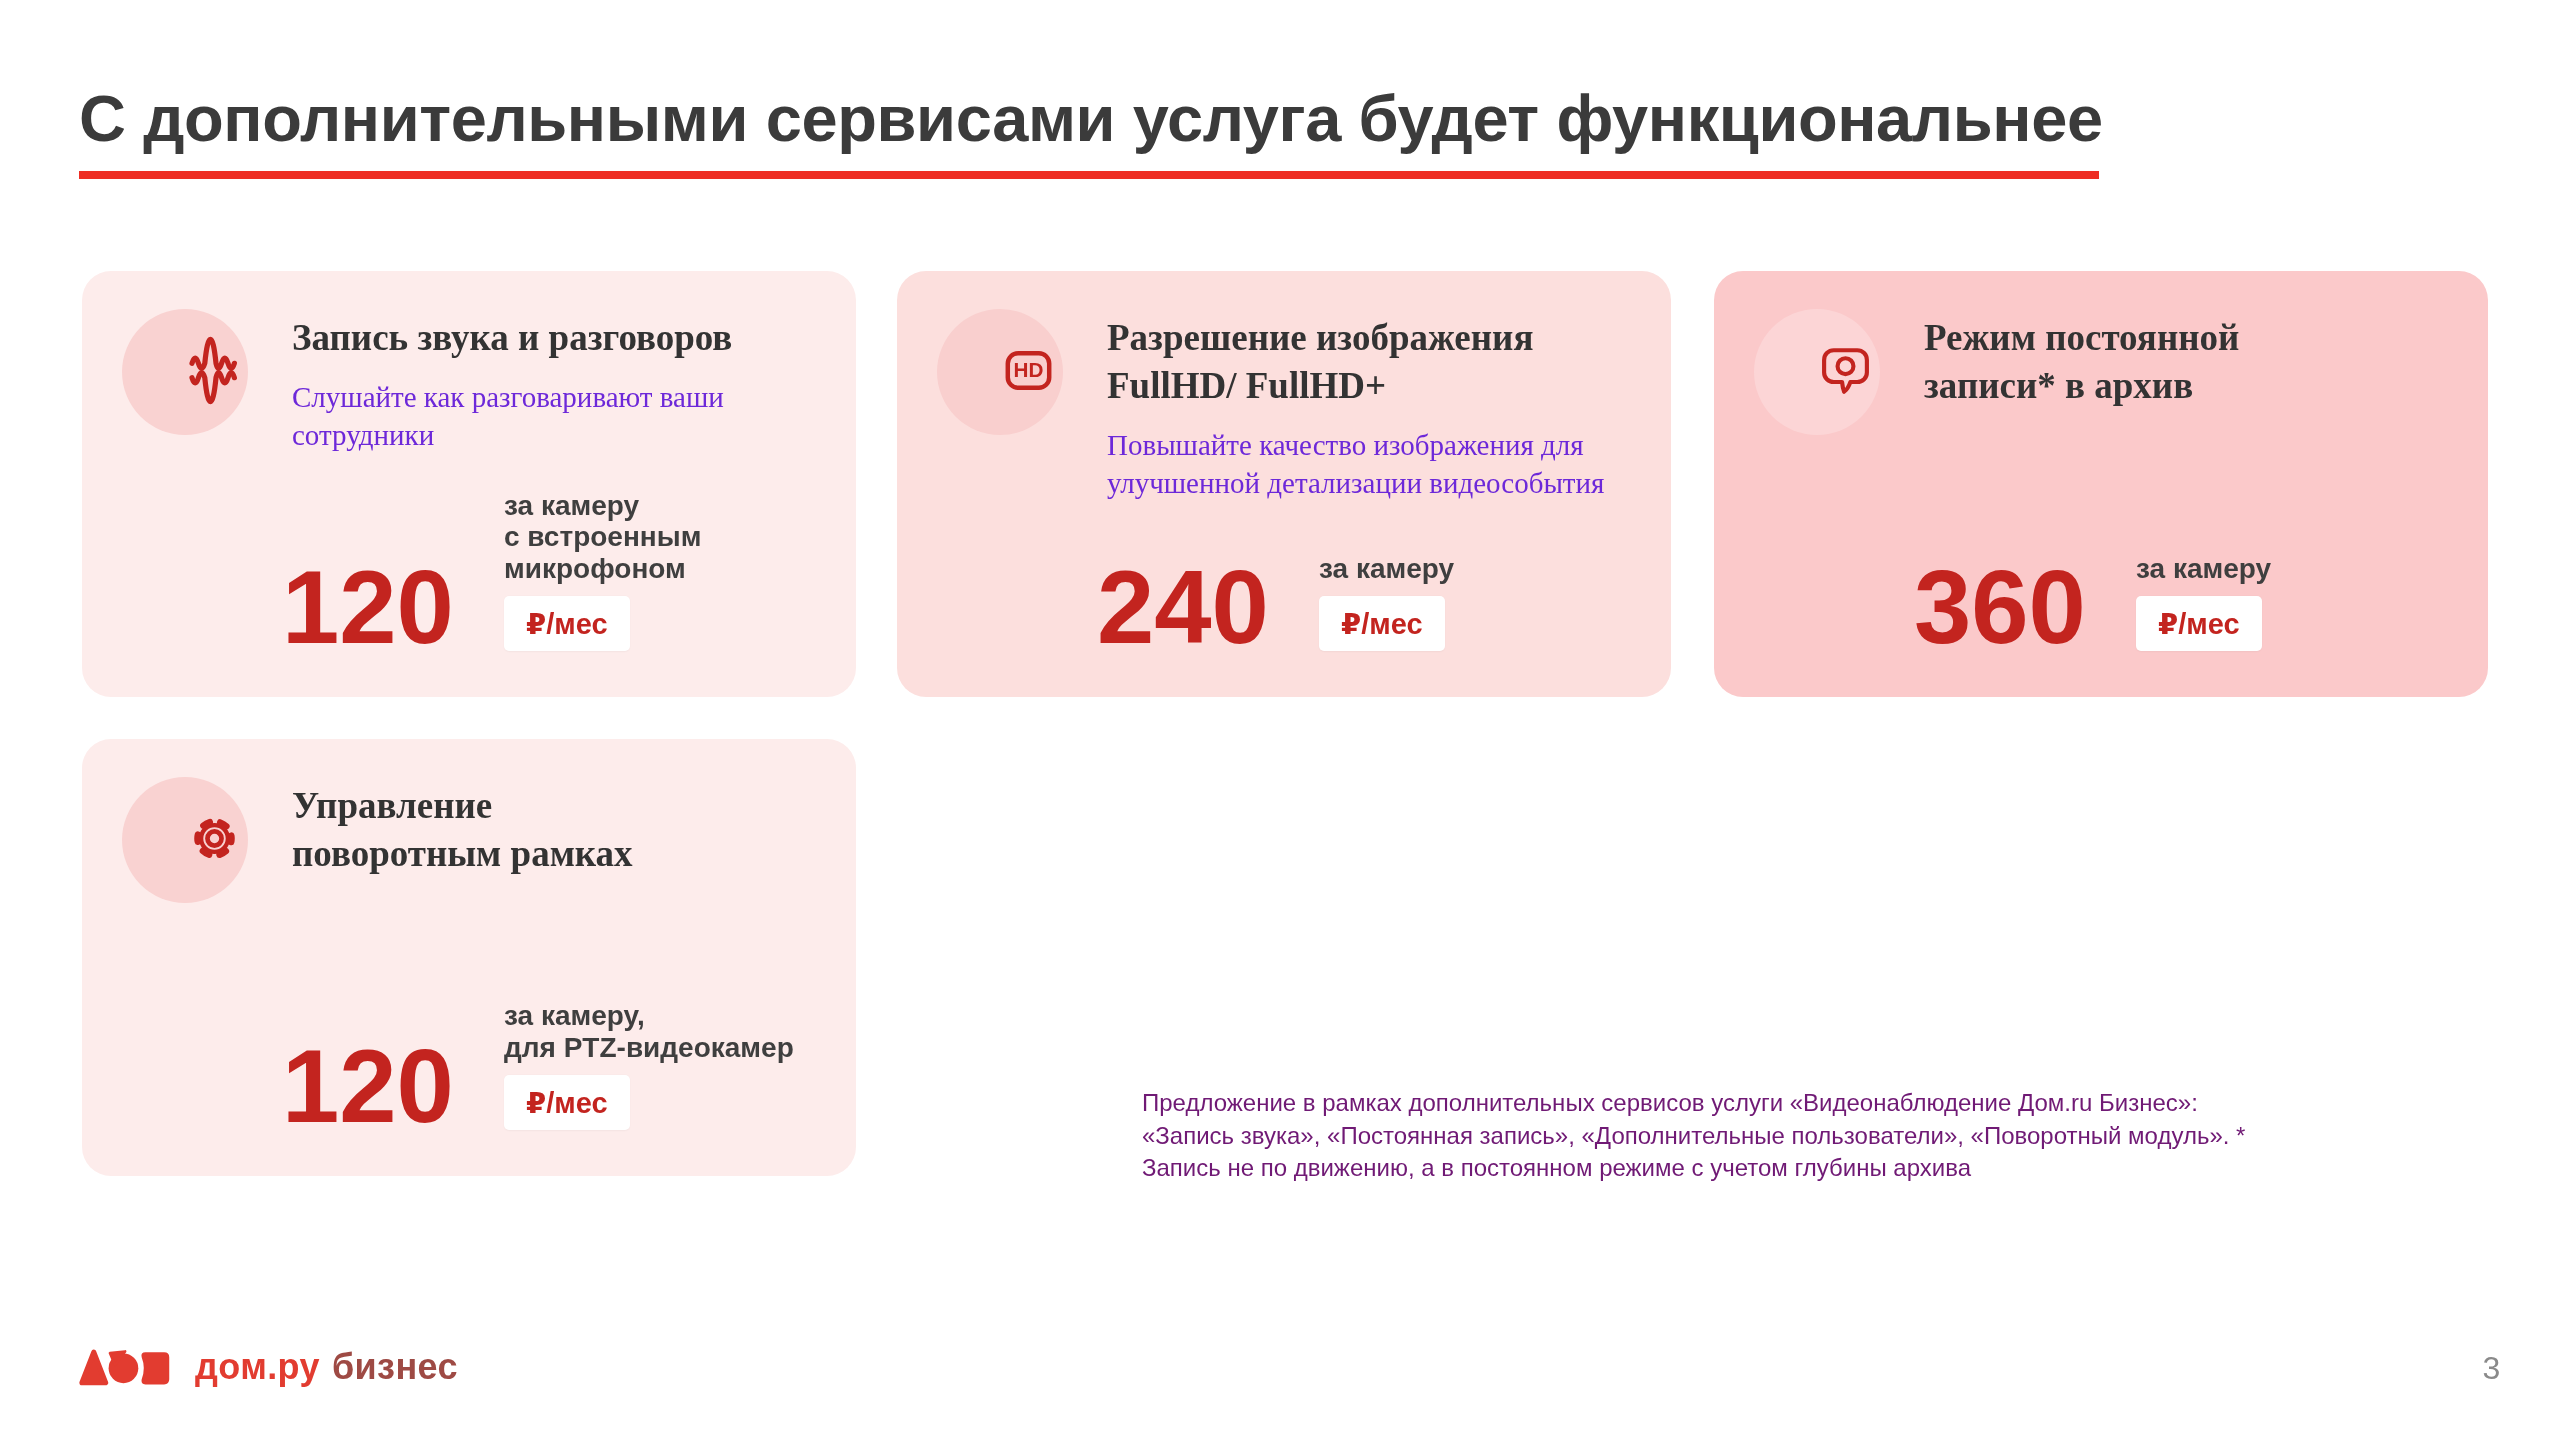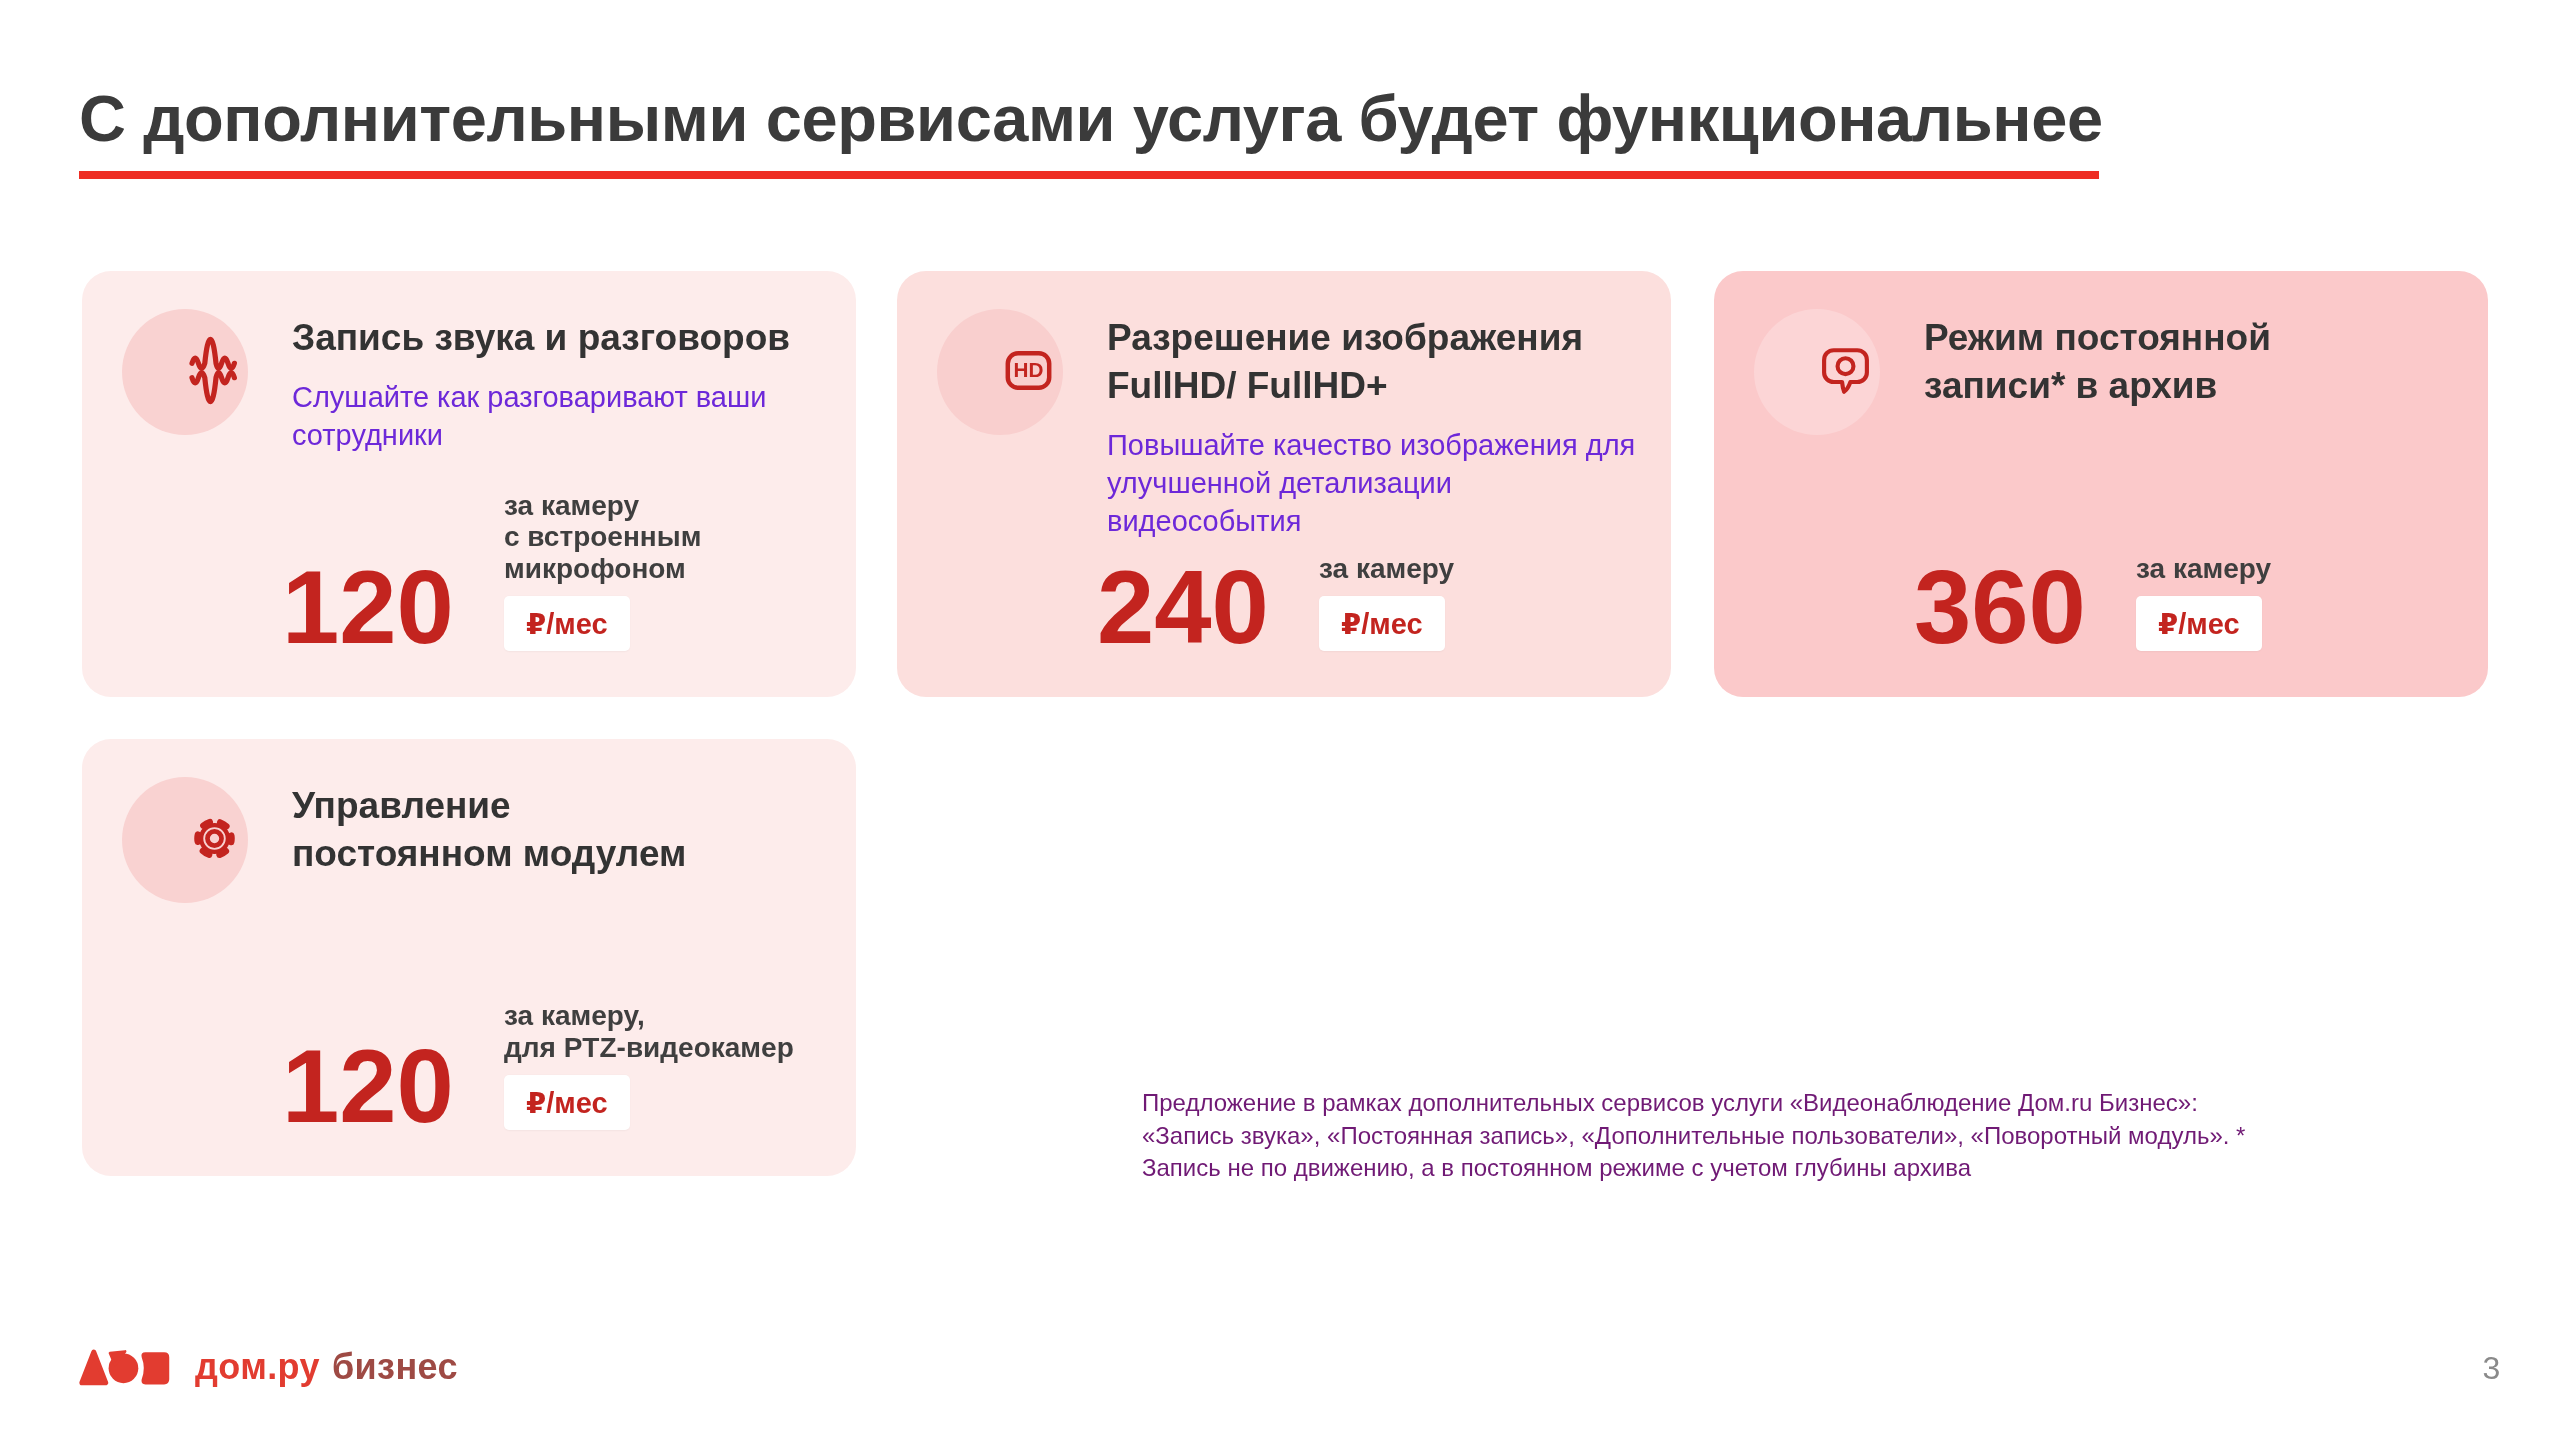--- a/index.html
+++ b/index.html
@@ -35,21 +35,21 @@
   .icon-circle {
     position:absolute; left:40px; top:38px;
     width:126px; height:126px; border-radius:50%;
     display:flex; align-items:center; justify-content:flex-end;
   }
   #card-0 .icon-circle { background:#f9d2d1; }
   #card-1 .icon-circle { background:#f9cfce; }
   #card-2 .icon-circle { background:#fcd5d6; }
   #card-3 .icon-circle { background:#f9d2d1; }
 
-  .card-head { position:absolute; left:210px; top:43px; right:31px; }
+  .card-head { position:absolute; left:210px; top:43px; right:31px;font-family:Liberation Serif, serif; }
   .card-title {
     font-size:37px; font-weight:700; color:#333333;
     line-height:1.3; white-space:pre-line;
   }
   .card-desc {
     margin-top:15.5px; font-size:29px; color:#6d28d9;
     line-height:1.32; white-space:pre-line;
   }
   .card-desc:empty { display:none; }
 
@@ -161,21 +161,21 @@
     <span>
       <svg width="67" height="67" viewBox="0 0 100 100" fill="none" stroke="#c3241f">
         <circle cx="50" cy="50" r="10.5" stroke-width="7"></circle>
         <circle cx="50" cy="50" r="20" stroke-width="6.5"></circle>
         <circle cx="50" cy="50" r="25.5" stroke-width="9.5" stroke-dasharray="11 15.7" stroke-dashoffset="5.5" stroke-linecap="round"></circle>
       </svg>
     </span>
   </div>
   <div class="card-head">
     <div class="card-title">Управление
-постоянном модулем</div>
+поворотным рамках</div>
 
   </div>
   <div class="price-num">120</div>
   <div class="price-note">за камеру,
 для PTZ-видеокамер</div>
   <div class="price-badge">₽/мес</div>
 </div>
 
 <div class="footnote">Предложение в рамках дополнительных сервисов услуги «Видеонаблюдение Дом.ru Бизнес»:
 «Запись звука», «Постоянная запись», «Дополнительные пользователи», «Поворотный модуль». *

